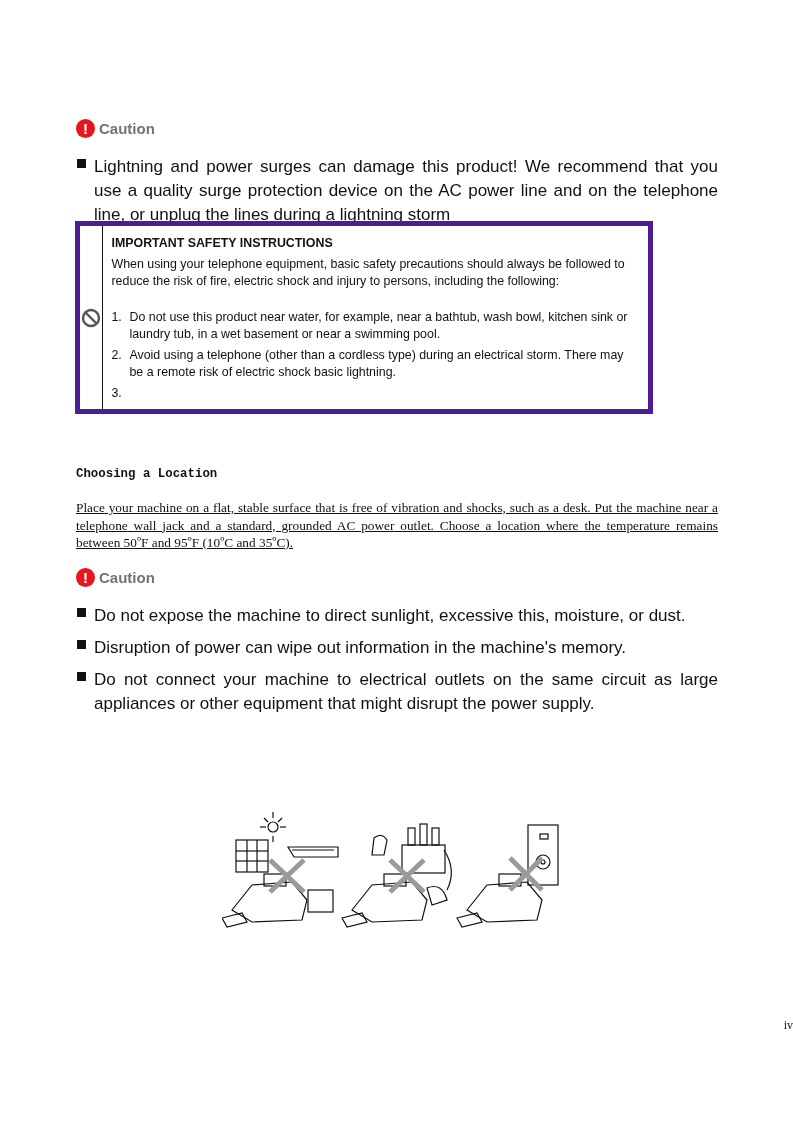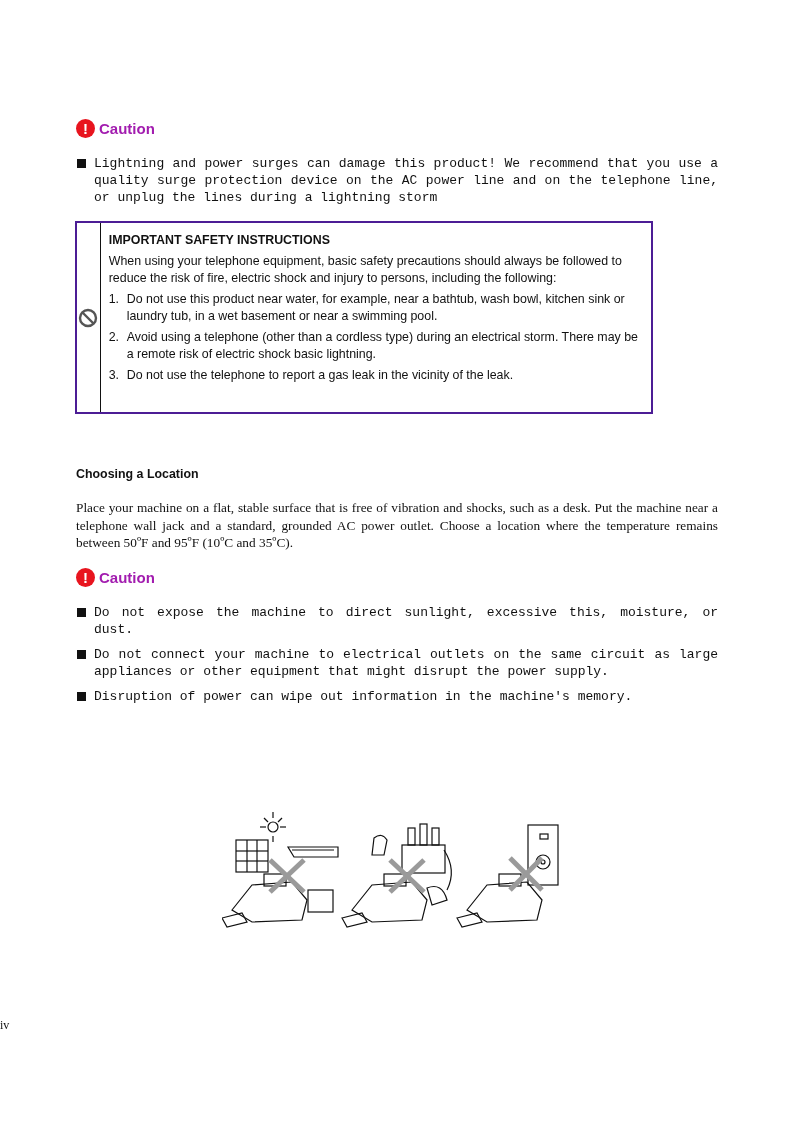--- a/index.html
+++ b/index.html
@@ -1,40 +1,40 @@
 <!DOCTYPE html>
 <html><head>
 <meta charset="utf-8">
 <style>
   html, body { margin: 0; padding: 0; background: #ffffff; }
   body { width: 793px; height: 1122px; position: relative; overflow: hidden; color: #111; }
 
   .caution { position: absolute; left: 76px; display: flex; align-items: center; gap: 4px; }
   .caution-icon { width: 19px; height: 19px; border-radius: 50%; background: #e8141e; color: #fff;
     font-family: "Liberation Sans", sans-serif; font-weight: bold; font-size: 15px; line-height: 19px; text-align: center; }
-  .caution-label { font-family: "Liberation Sans", sans-serif; font-weight: bold; color: #a21caf; font-size: 15px; }
+  .caution-label { font-family: "Liberation Sans", sans-serif; font-weight: bold; color: #737373; font-size: 15px; }
 
   .bullets { position: absolute; left: 76px; width: 642px; margin: 0; padding: 0; list-style: none; }
-  .bullet { position: relative; padding-left: 18px; font-family: Liberation Mono, monospace; font-size: 13px; line-height: 17px; text-align: justify; }
+  .bullet { position: relative; padding-left: 18px; font-family: Liberation Sans, sans-serif; font-size: 17px; line-height: 24px; text-align: justify; }
   .bullet::before { content: ""; position: absolute; left: 1px; top: 4px; width: 9px; height: 9px; background: #111; }
 
-  .safety-box { position: absolute; left: 75px; top: 221px; width: 578px; height: 193px; border: 2px solid #4c1d95; display: flex; box-sizing: border-box; }
+  .safety-box { position: absolute; left: 75px; top: 221px; width: 578px; height: 193px; border: 5px solid #4c1d95; display: flex; box-sizing: border-box; }
   .safety-icon-col { width: 41px; border-right: 1px solid #111; display: flex; align-items: center; justify-content: center; }
   .safety-content { padding: 9px 8px 0 8px; font-family: "Liberation Sans", sans-serif; font-size: 12.4px; line-height: 17px; }
   .safety-title { font-weight: bold; margin-bottom: 4px; }
-  .safety-intro { margin-bottom: 4px; }
+  .safety-intro { margin-bottom: 19px; }
   .safety-item { display: flex; margin-bottom: 4px; }
   .safety-item .num { width: 18px; flex: none; }
   .safety-footer { }
 
-  .heading { position: absolute; left: 76px; top: 467px; font-family: Liberation Sans, sans-serif; font-weight: bold; font-size: 12.4px; }
-  .para { position: absolute; left: 76px; top: 499px; width: 642px; font-family: "Liberation Serif", serif; font-size: 13.3px; line-height: 17.5px; text-align: justify; margin: 0; }
+  .heading { position: absolute; left: 76px; top: 467px; font-family: Liberation Mono, monospace; font-weight: bold; font-size: 12.4px; }
+  .para { position: absolute; left: 76px; top: 499px; width: 642px; font-family: "Liberation Serif", serif; font-size: 13.3px; line-height: 17.5px; text-align: justify; margin: 0; text-decoration: underline; }
 
   .illustration { position: absolute; left: 222px; top: 810px; width: 355px; height: 120px; }
-  .page-num { position: absolute; left: 0; width: 793px; top: 1018px; text-align: left; font-family: "Liberation Serif", serif; font-size: 12px; }
+  .page-num { position: absolute; left: 0; width: 793px; top: 1018px; text-align: right; font-family: "Liberation Serif", serif; font-size: 12px; }
 </style>
 </head>
 <body>
 
 <div class="caution" style="top:119px;">
   <div class="caution-icon">!</div>
   <span class="caution-label">Caution</span>
 </div>
 <ul class="bullets" style="top:155px;">
   <li class="bullet">Lightning and power surges can damage this product! We recommend that you use a quality surge protection device on the AC power line and on the telephone line, or unplug the lines during a lightning storm</li>
@@ -53,36 +53,35 @@
     <div class="safety-item">
       <span class="num">1.</span>
       <span>Do not use this product near water, for example, near a bathtub, wash bowl, kitchen sink or laundry tub, in a wet basement or near a swimming pool.</span>
     </div>
     <div class="safety-item">
       <span class="num">2.</span>
       <span>Avoid using a telephone (other than a cordless type) during an electrical storm. There may be a remote risk of electric shock basic lightning.</span>
     </div>
     <div class="safety-item">
       <span class="num">3.</span>
-      <span>Do not use the telephone to report a gas leak in the vicinity of the leak.</span>
     </div>
   </div>
 </div>
 
 <div class="heading">Choosing a Location</div>
 <p class="para">Place your machine on a flat, stable surface that is free of vibration and shocks, such as a desk. Put the machine near a telephone wall jack and a standard, grounded AC power outlet. Choose a location where the temperature remains between 50ºF and 95ºF (10ºC and 35ºC).</p>
 
 <div class="caution" style="top:568px;">
   <div class="caution-icon">!</div>
   <span class="caution-label">Caution</span>
 </div>
 <ul class="bullets" style="top:604px;">
   <li class="bullet" style="margin-bottom:8px;">Do not expose the machine to direct sunlight, excessive this, moisture, or dust.</li>
+  <li class="bullet" style="margin-bottom:8px;">Disruption of power can wipe out information in the machine's memory.</li>
   <li class="bullet" style="margin-bottom:8px;">Do not connect your machine to electrical outlets on the same circuit as large appliances or other equipment that might disrupt the power supply.</li>
-  <li class="bullet" style="margin-bottom:8px;">Disruption of power can wipe out information in the machine's memory.</li>
 </ul>
 
 <svg class="illustration" viewBox="0 0 355 120">
   <g fill="none" stroke="#111" stroke-width="1.2">
 
     <g>
       <rect x="14" y="30" width="32" height="32"></rect>
       <line x1="14" y1="41" x2="46" y2="41"></line>
         <line x1="14" y1="51" x2="46" y2="51"></line>
       <line x1="25" y1="30" x2="25" y2="62"></line>

